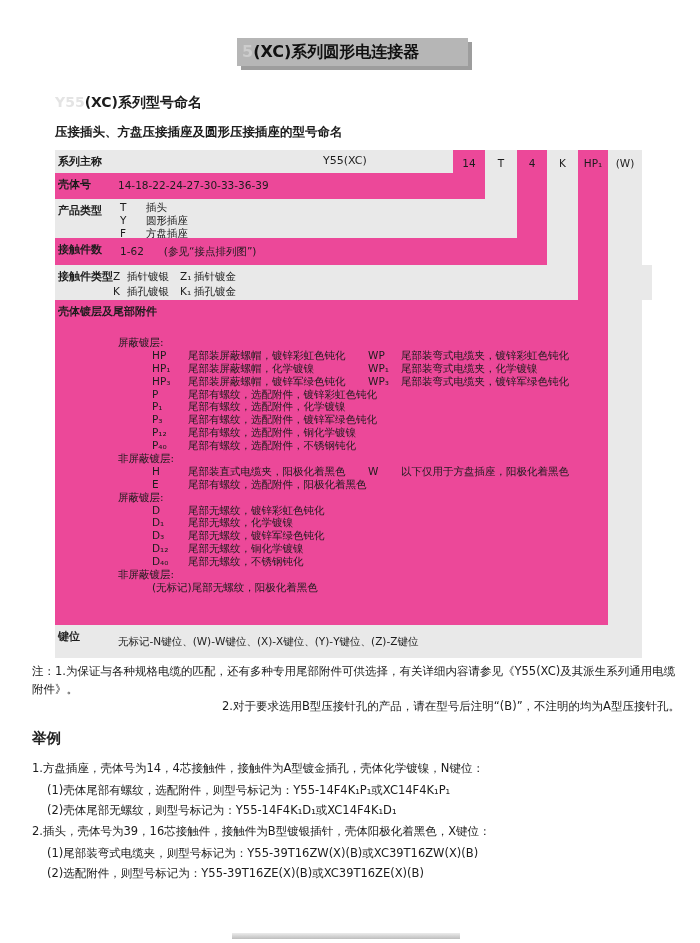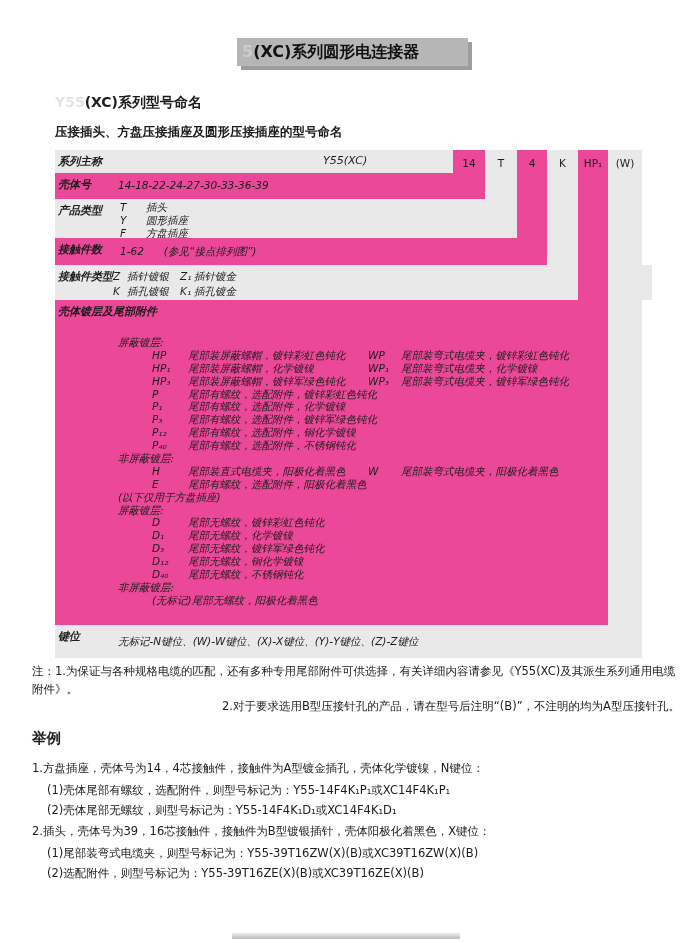--- a/index.html
+++ b/index.html
@@ -11,21 +11,21 @@
              background:#b6b6b6;box-shadow:4px 4px 0 0 #9d9d9d;
              font-weight:bold;font-size:16px;line-height:28px;padding-left:5px;
              white-space:nowrap;color:#111;}
   .faint-prefix{color:#cdcdcd;}
 
   .section-heading{position:absolute;left:55px;top:94px;font-size:14px;font-weight:bold;white-space:nowrap;}
   .heading-prefix{color:#e4e4e4;}
   .subtitle{position:absolute;left:55px;top:124px;font-size:12.5px;font-weight:bold;white-space:nowrap;}
 
   
-  .row{position:absolute;box-sizing:border-box;font-style:italic;}
+  .row{position:absolute;box-sizing:border-box;}
   .bg-l{background:#e9e9e9;}
   .bg-d{background:#ec4899;}
   .r1{left:55px;top:150px;width:398px;height:23px;}
   .r2{left:55px;top:173px;width:430px;height:26px;}
   .r3{left:55px;top:199px;width:462px;height:39px;}
   .r4{left:55px;top:238px;width:492px;height:27px;}
   .r5{left:55px;top:265px;width:597px;height:35px;}
   .r6{left:55px;top:300px;width:553px;height:325px;}
   .r7{left:55px;top:625px;width:587px;height:33px;}
   .row-label{position:absolute;left:3px;top:4px;font-size:11px;font-weight:bold;white-space:nowrap;}
@@ -179,27 +179,26 @@
           </div>
         <div class="pl-line">
             <span class="pl-code">P₄₀</span>
             <span class="pl-desc">尾部有螺纹，选配附件，不锈钢钝化</span>
           </div>
         <div class="pl-line"><span>非屏蔽镀层:</span></div>
         <div class="pl-line">
             <span class="pl-code">H</span>
             <span class="pl-desc">尾部装直式电缆夹，阳极化着黑色</span>
             <span class="pl-code2">W</span>
-            <span class="pl-desc2">尾部装弯式电缆夹，阳极化着黑色</span>
+            <span class="pl-desc2">以下仅用于方盘插座，阳极化着黑色</span>
           </div>
         <div class="pl-line">
             <span class="pl-code">E</span>
             <span class="pl-desc">尾部有螺纹，选配附件，阳极化着黑色</span>
           </div>
-        <div class="pl-line"><span>(以下仅用于方盘插座)</span></div>
         <div class="pl-line"><span>屏蔽镀层:</span></div>
         <div class="pl-line">
             <span class="pl-code">D</span>
             <span class="pl-desc">尾部无螺纹，镀锌彩虹色钝化</span>
           </div>
         <div class="pl-line">
             <span class="pl-code">D₁</span>
             <span class="pl-desc">尾部无螺纹，化学镀镍</span>
           </div>
         <div class="pl-line">

